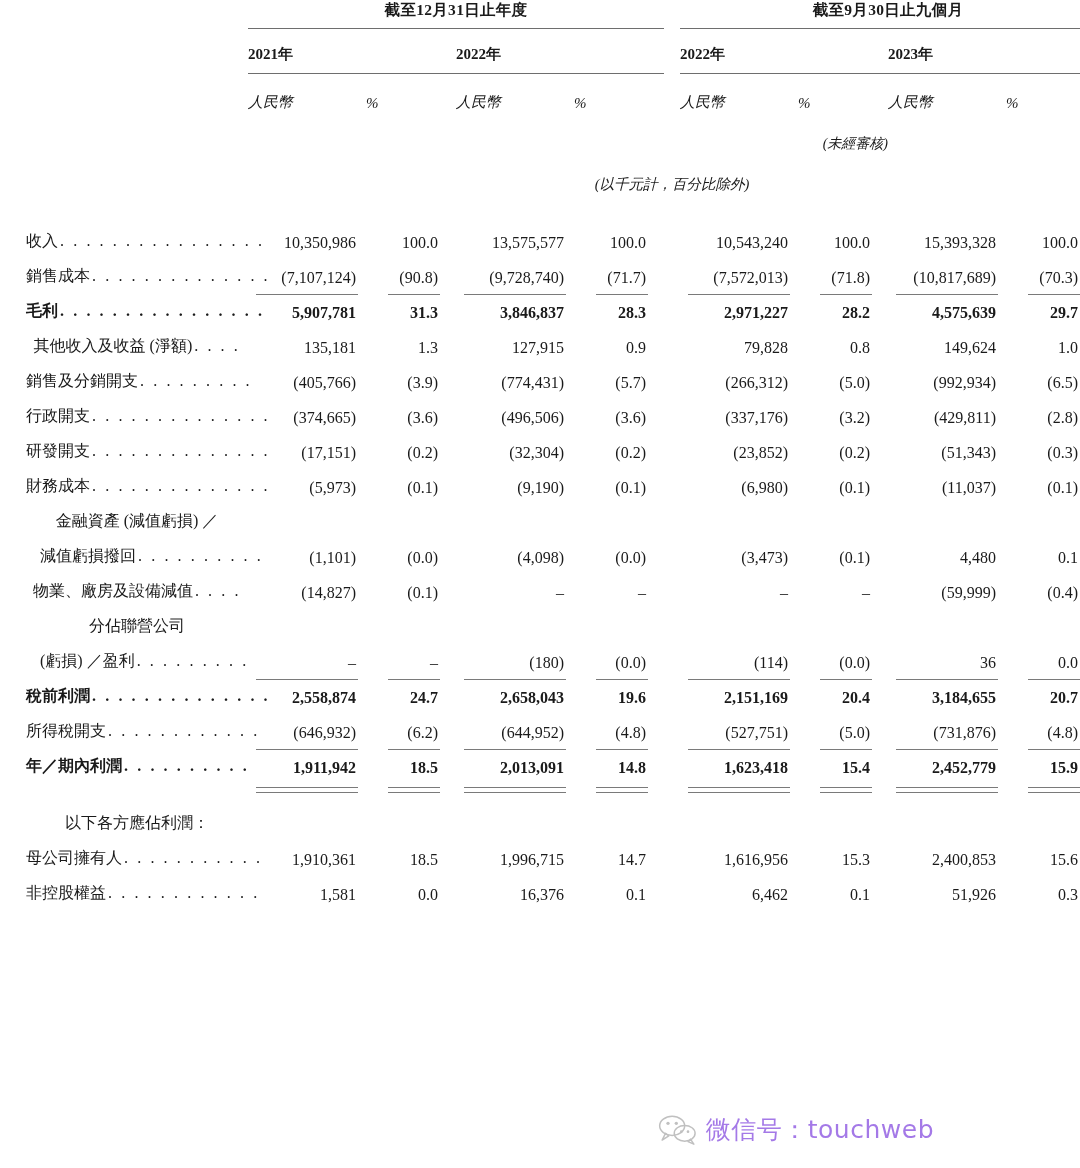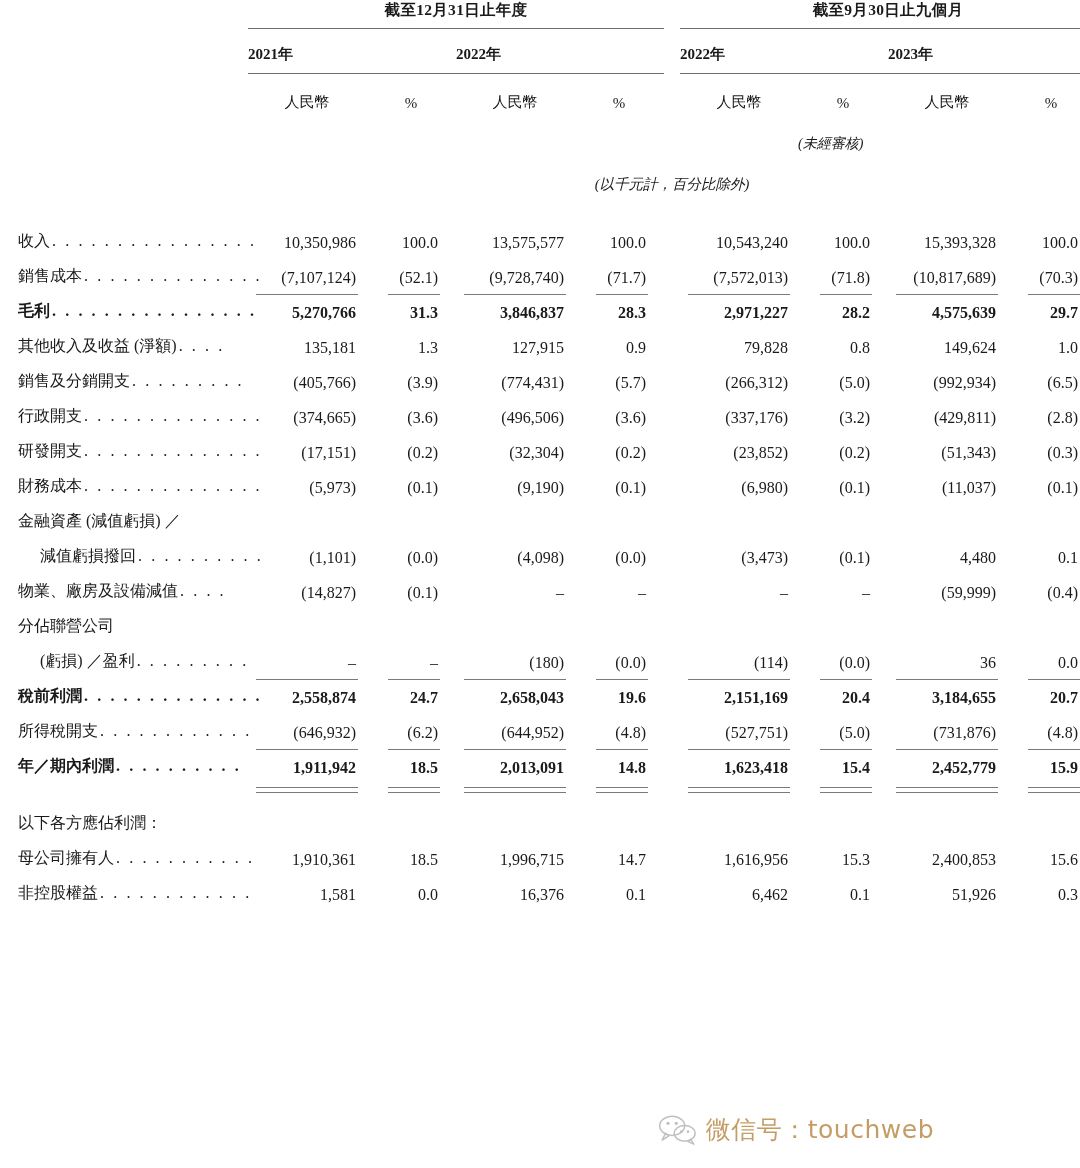--- a/index.html
+++ b/index.html
@@ -67,52 +67,52 @@
     text-align: left;
     font-size: 15px;
     font-weight: bold;
     padding-top: 16px;
     padding-bottom: 9px;
     white-space: nowrap;
   }
 
   
   .sub {
-    text-align: center;
     font-size: 15px;
+    font-style: italic;
     padding-top: 19px;
     padding-bottom: 2px;
     white-space: nowrap;
   }
   .pct-sub { font-size: 15px; }
 
   .unaudited {
-    text-align: left;
+    text-align: right;
     font-size: 14px;
     font-style: italic;
     padding-top: 21px;
     white-space: nowrap;
   }
 
   .units {
     text-align: center;
     font-size: 14.5px;
     font-style: italic;
     padding-top: 22px;
     padding-bottom: 30px;
     white-space: nowrap;
   }
 
   
   tr.data td { font-size: 16px; }
 
   .label {
     font-size: 16.5px;
-    text-align: left;
-    padding: 7px 0 7px 18px;
+    text-align: center;
+    padding: 7px 0 7px 26px;
     white-space: nowrap;
     position: relative;
     vertical-align: bottom;
   }
   .label .txt { }
   .label .leader {
     letter-spacing: 2.6px;
     margin-left: 2px;
   }
   .label.indent { padding-left: 40px; margin-top: 39px; }
@@ -162,21 +162,21 @@
     bottom: 22px;
     display: flex;
     align-items: center;
     gap: 8px;
     opacity: .62;
     pointer-events: none;
   }
   .wm-text {
     font-family: "DejaVu Sans", "Liberation Sans", sans-serif;
     font-size: 25px;
-    color: #a16207;
+    color: #6d28d9;
     letter-spacing: .5px;
     white-space: nowrap;
   }
   .wm-logo { width: 40px; height: 32px; }
 </style>
 </head>
 <body>
 
 <div class="page">
 
@@ -278,32 +278,32 @@
           <td class="pct">100.0</td>
           <td></td>
           <td class="num">10,543,240</td>
           <td class="pct">100.0</td>
           <td class="num">15,393,328</td>
           <td class="pct">100.0</td>
         </tr>
         <tr class="data">
           <td class="label"><span class="txt">銷售成本</span><span class="leader">. . . . . . . . . . . . . .</span></td>
           <td class="num">(7,107,124)</td>
-          <td class="pct">(52.1)</td>
+          <td class="pct">(90.8)</td>
           <td class="num">(9,728,740)</td>
           <td class="pct">(71.7)</td>
           <td></td>
           <td class="num">(7,572,013)</td>
           <td class="pct">(71.8)</td>
           <td class="num">(10,817,689)</td>
           <td class="pct">(70.3)</td>
         </tr>
         <tr class="data bold">
           <td class="label"><span class="txt">毛利</span><span class="leader">. . . . . . . . . . . . . . . .</span></td>
-          <td class="num ur">5,270,766</td>
+          <td class="num ur">5,907,781</td>
           <td class="pct ur">31.3</td>
           <td class="num ur">3,846,837</td>
           <td class="pct ur">28.3</td>
           <td></td>
           <td class="num ur">2,971,227</td>
           <td class="pct ur">28.2</td>
           <td class="num ur">4,575,639</td>
           <td class="pct ur">29.7</td>
         </tr>
         <tr class="data">

